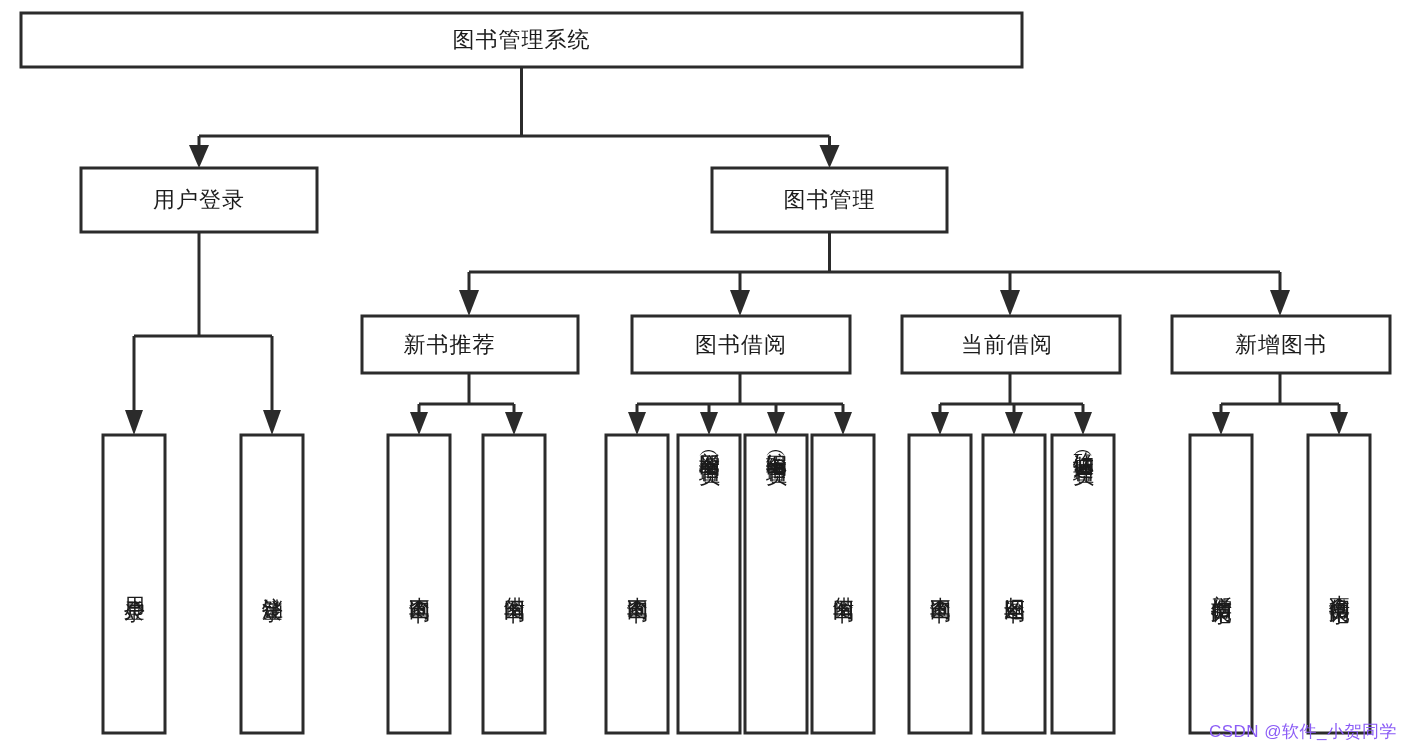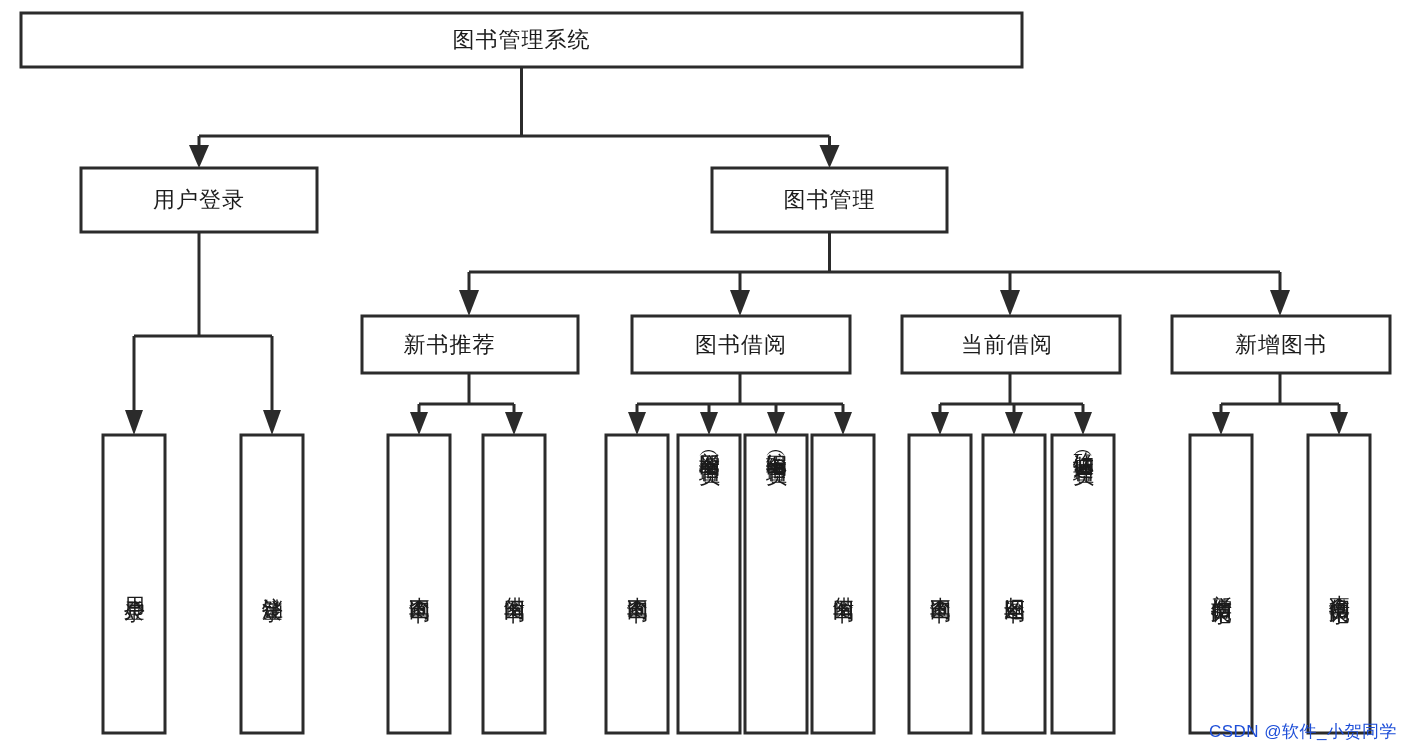--- a/index.html
+++ b/index.html
@@ -45,21 +45,21 @@
   .arrow-head {
     fill: #2b2b2b;
     stroke: none;
   }
   .watermark-text {
     position: absolute;
     right: 8px;
     bottom: 4px;
     font-family: "Liberation Sans", "DejaVu Sans", sans-serif;
     font-size: 17px;
-    color: #1d4ed8;
+    color: #8b5cf6;
     white-space: nowrap;
     letter-spacing: 0.5px;
   }
   .vlabel-wrap {
     position: absolute;
     display: flex;
     flex-direction: column;
     align-items: center;
     justify-content: center;
     pointer-events: none;

